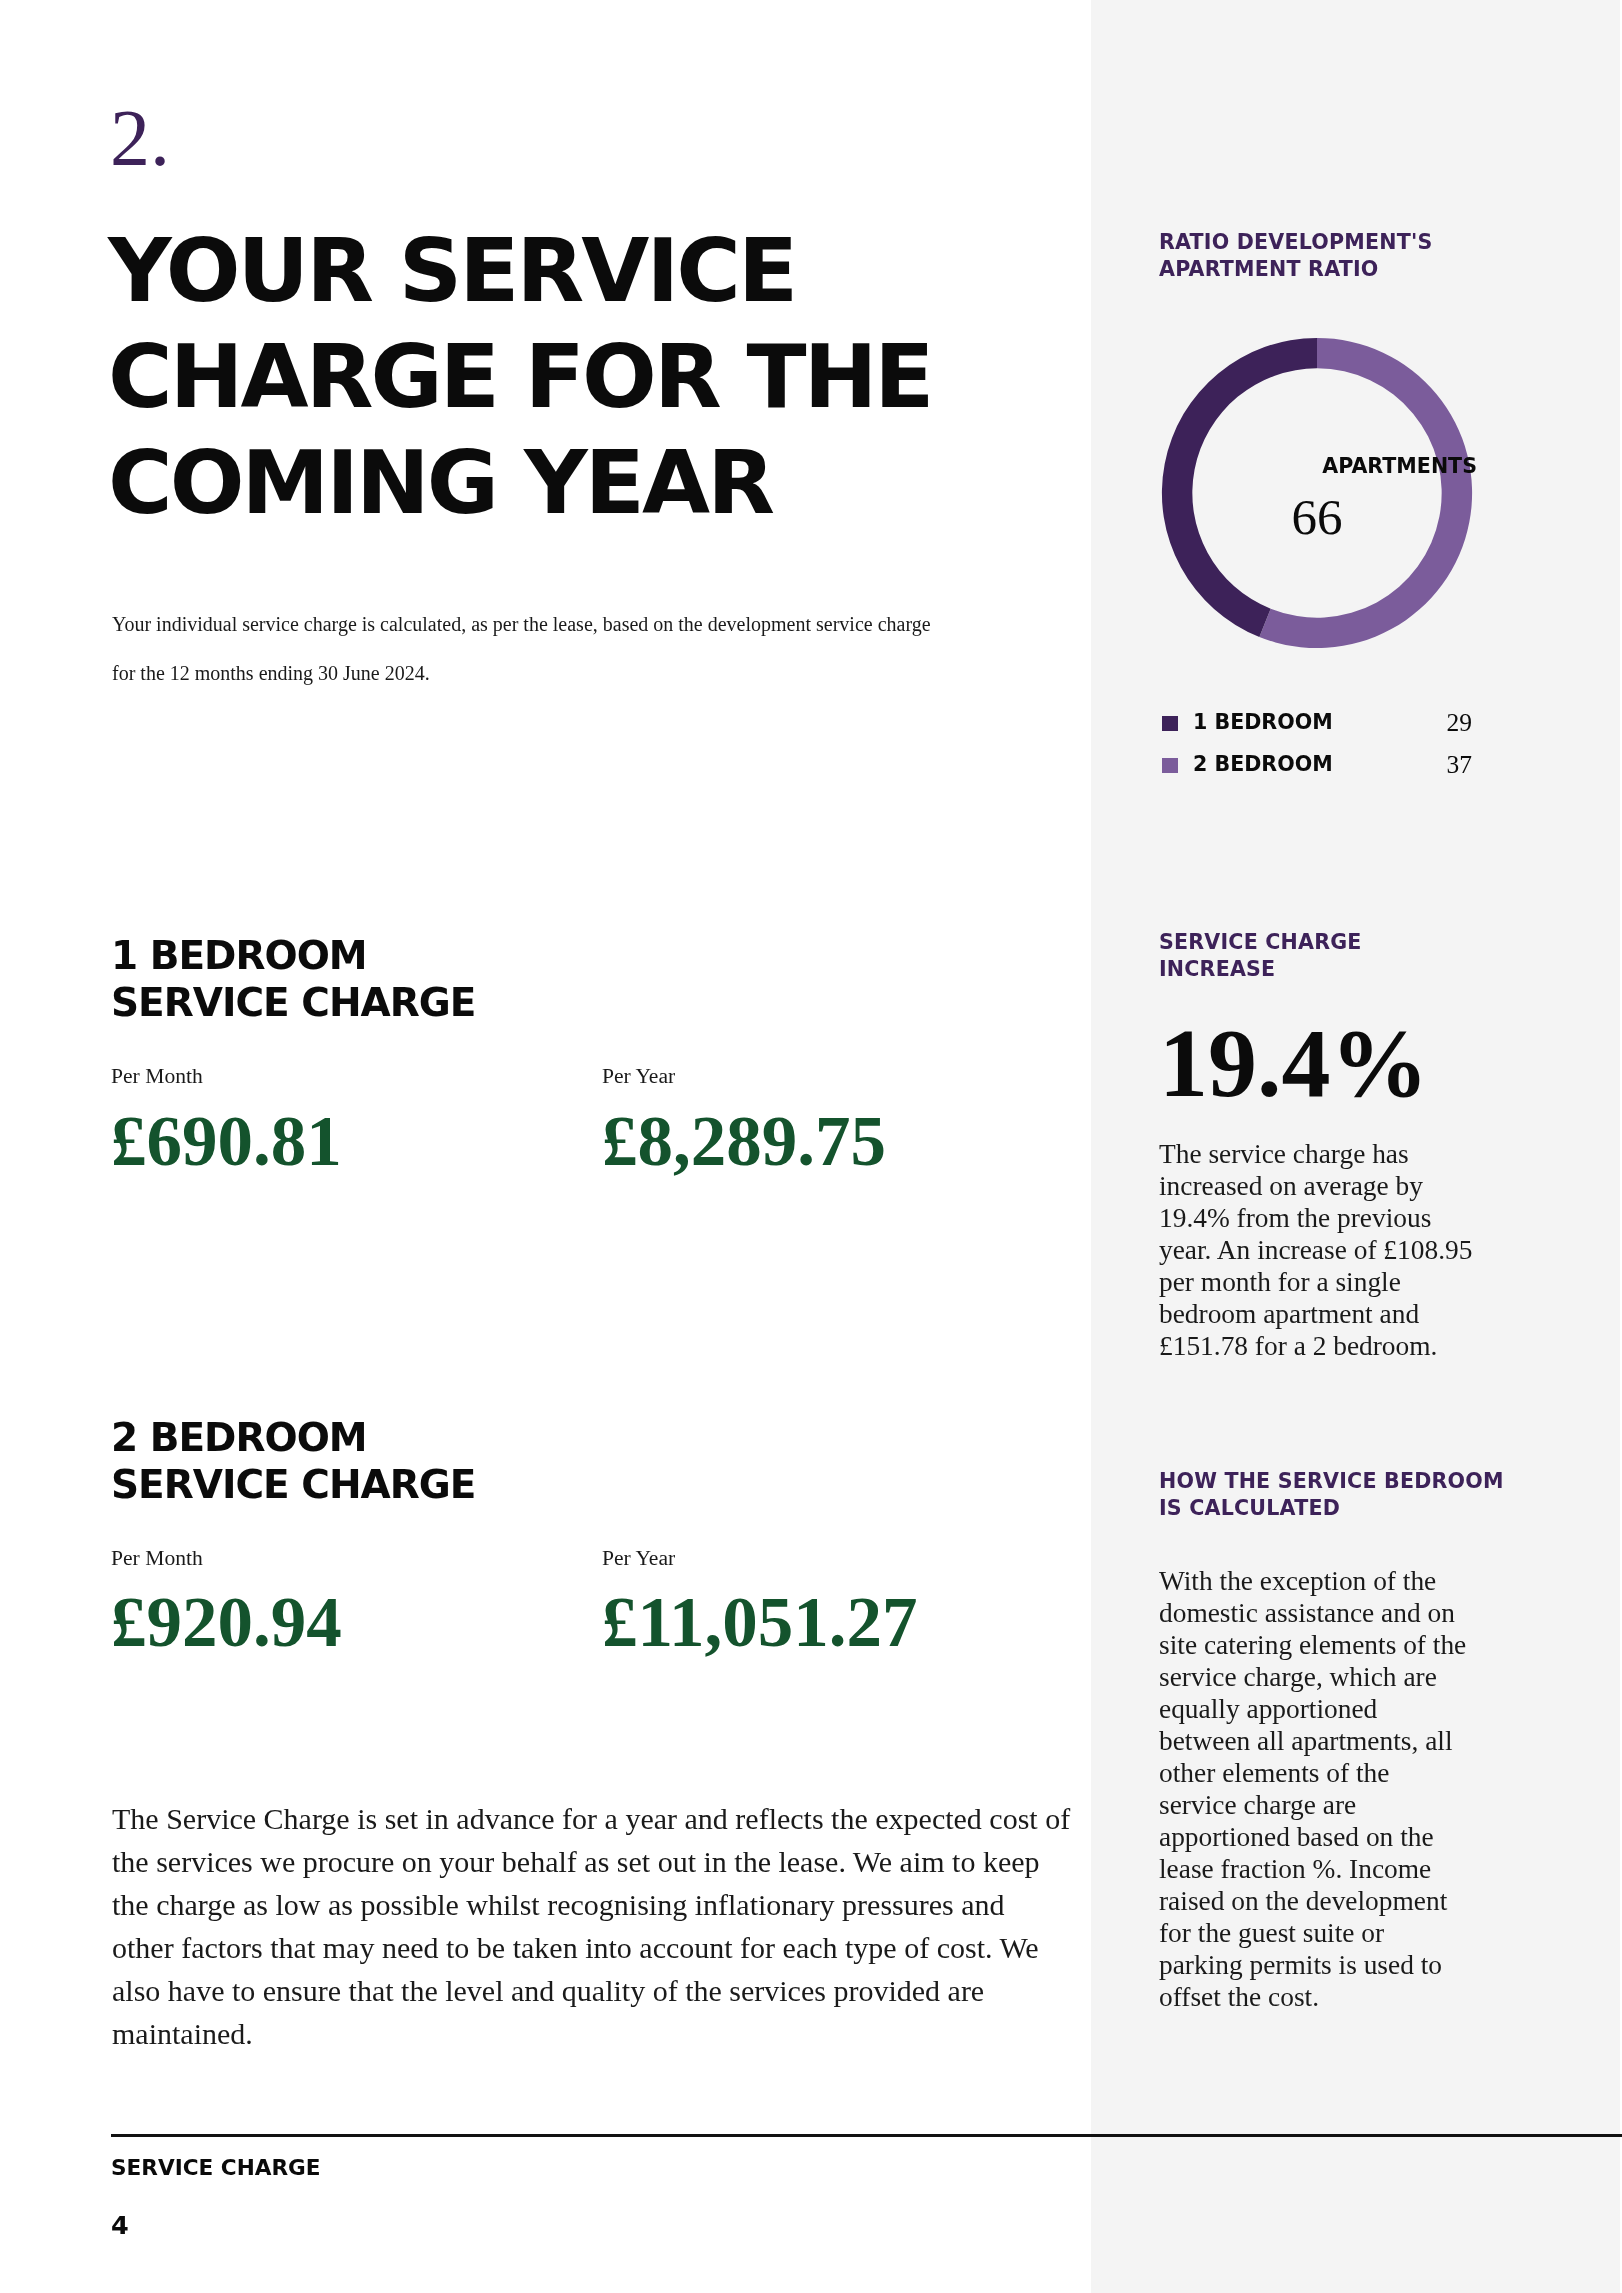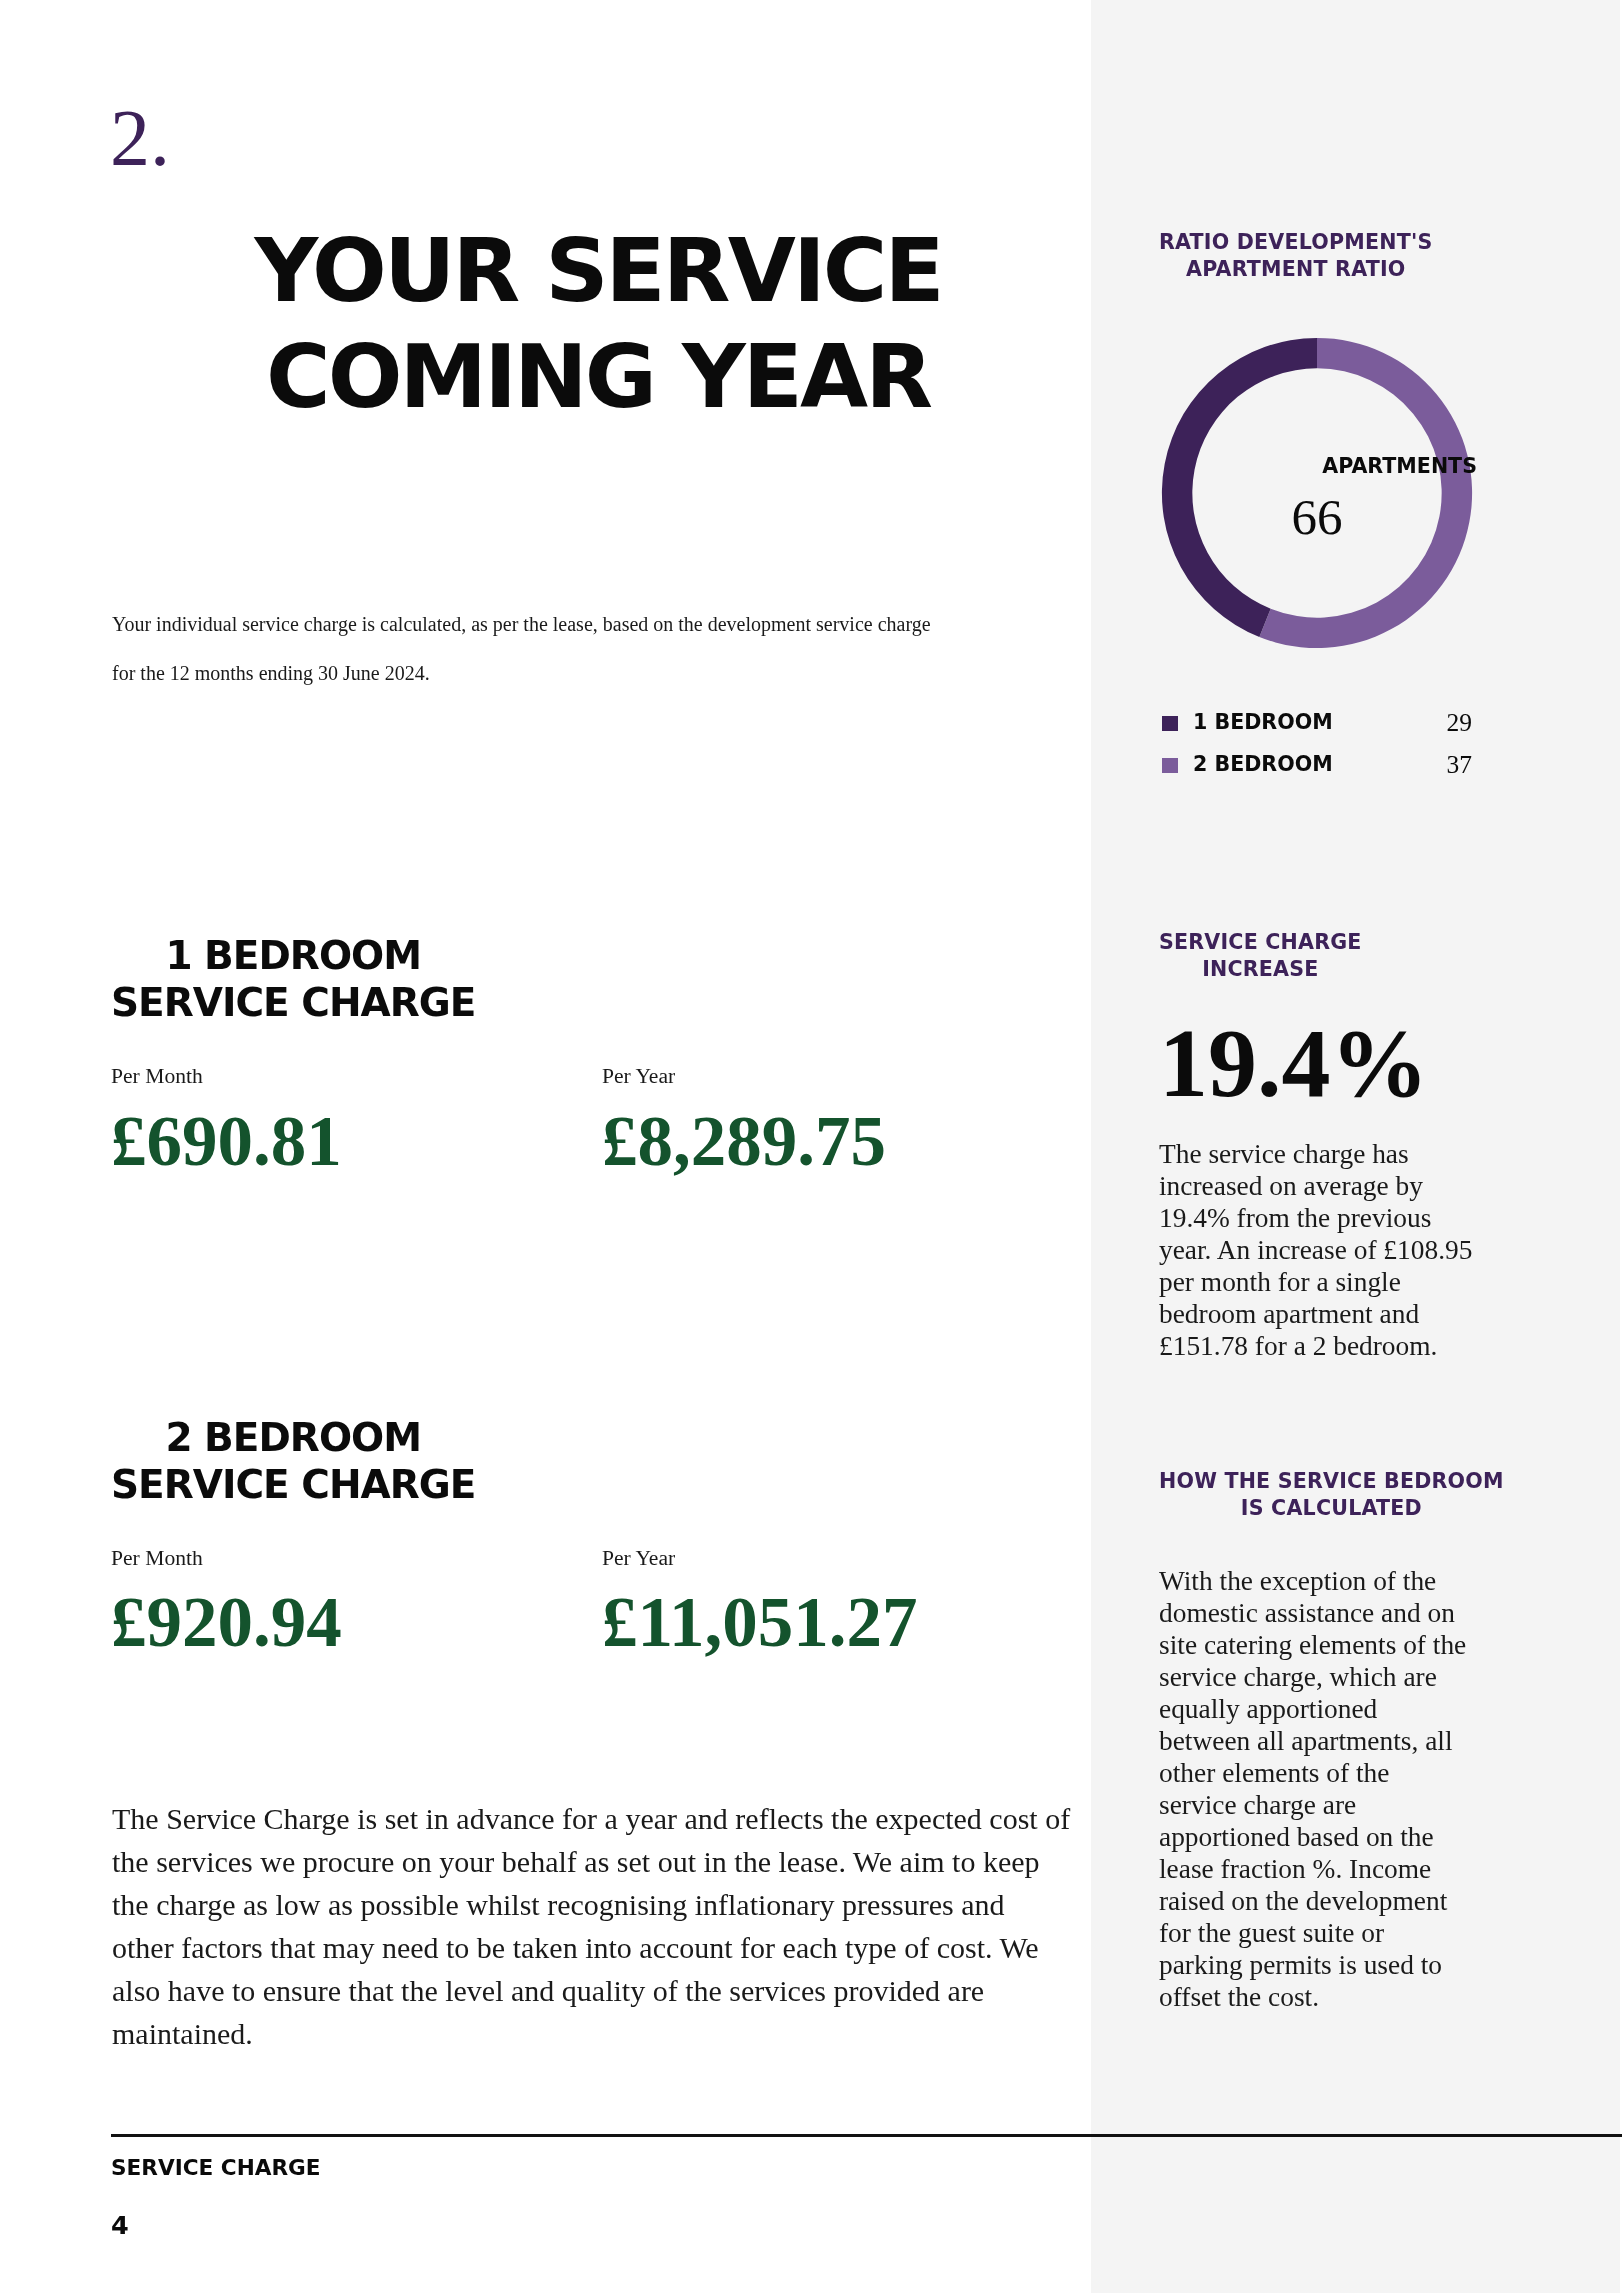--- a/index.html
+++ b/index.html
@@ -5,21 +5,21 @@
     html, body { margin: 0; padding: 0; }
     body {
       width: 1622px; height: 2294px; position: relative; overflow: hidden;
       background: #ffffff; color: #0b0b0b;
       font-family: "Liberation Serif", serif;
     }
     .sidebar {
       position: absolute; left: 1091px; top: 0; width: 529px; height: 2294px;
       background: #f4f4f4;
     }
-    .sans { font-family: "DejaVu Sans", sans-serif; font-weight: bold; text-align: center; }
+    .sans { font-family: "DejaVu Sans", sans-serif; font-weight: bold; }
     .serif { font-family: "Liberation Serif", serif; }
     .abs { position: absolute; margin: 0; }
 
     .section-num {
       left: 110px; top: 98px; font-size: 80px; color: #3d2259;
       font-family: "Liberation Serif", serif; font-weight: normal; line-height: 1;
     }
     .page-title {
       left: 108px; top: 218px; font-size: 88px; line-height: 106px;
       letter-spacing: -2.9px; color: #0b0b0b; width: 980px;
@@ -61,20 +61,21 @@
     .side-body { font-size: 27.4px; line-height: 32px; color: #1a1a1a; width: 314px; }
   </style>
 </head>
 <body>
 
 <div class="sidebar"></div>
 
 <div class="abs section-num">2.</div>
 <h1 class="abs page-title sans">
   <div>YOUR SERVICE</div>
+  <div>CHARGE FOR THE</div>
   <div>COMING YEAR</div>
 </h1>
 <p class="abs intro">Your individual service charge is calculated, as per the lease, based on the development service charge for the 12 months ending 30 June 2024.</p>
 
 <div class="abs block-heading sans" style="left:111px; top:932px;">
   <div>1 BEDROOM</div>
   <div>SERVICE CHARGE</div>
 </div>
 <div class="abs label-small" style="left:111px; top:1064px;">Per Month</div>
 <div class="abs amount" style="left:111px; top:1106px;">£690.81</div>

